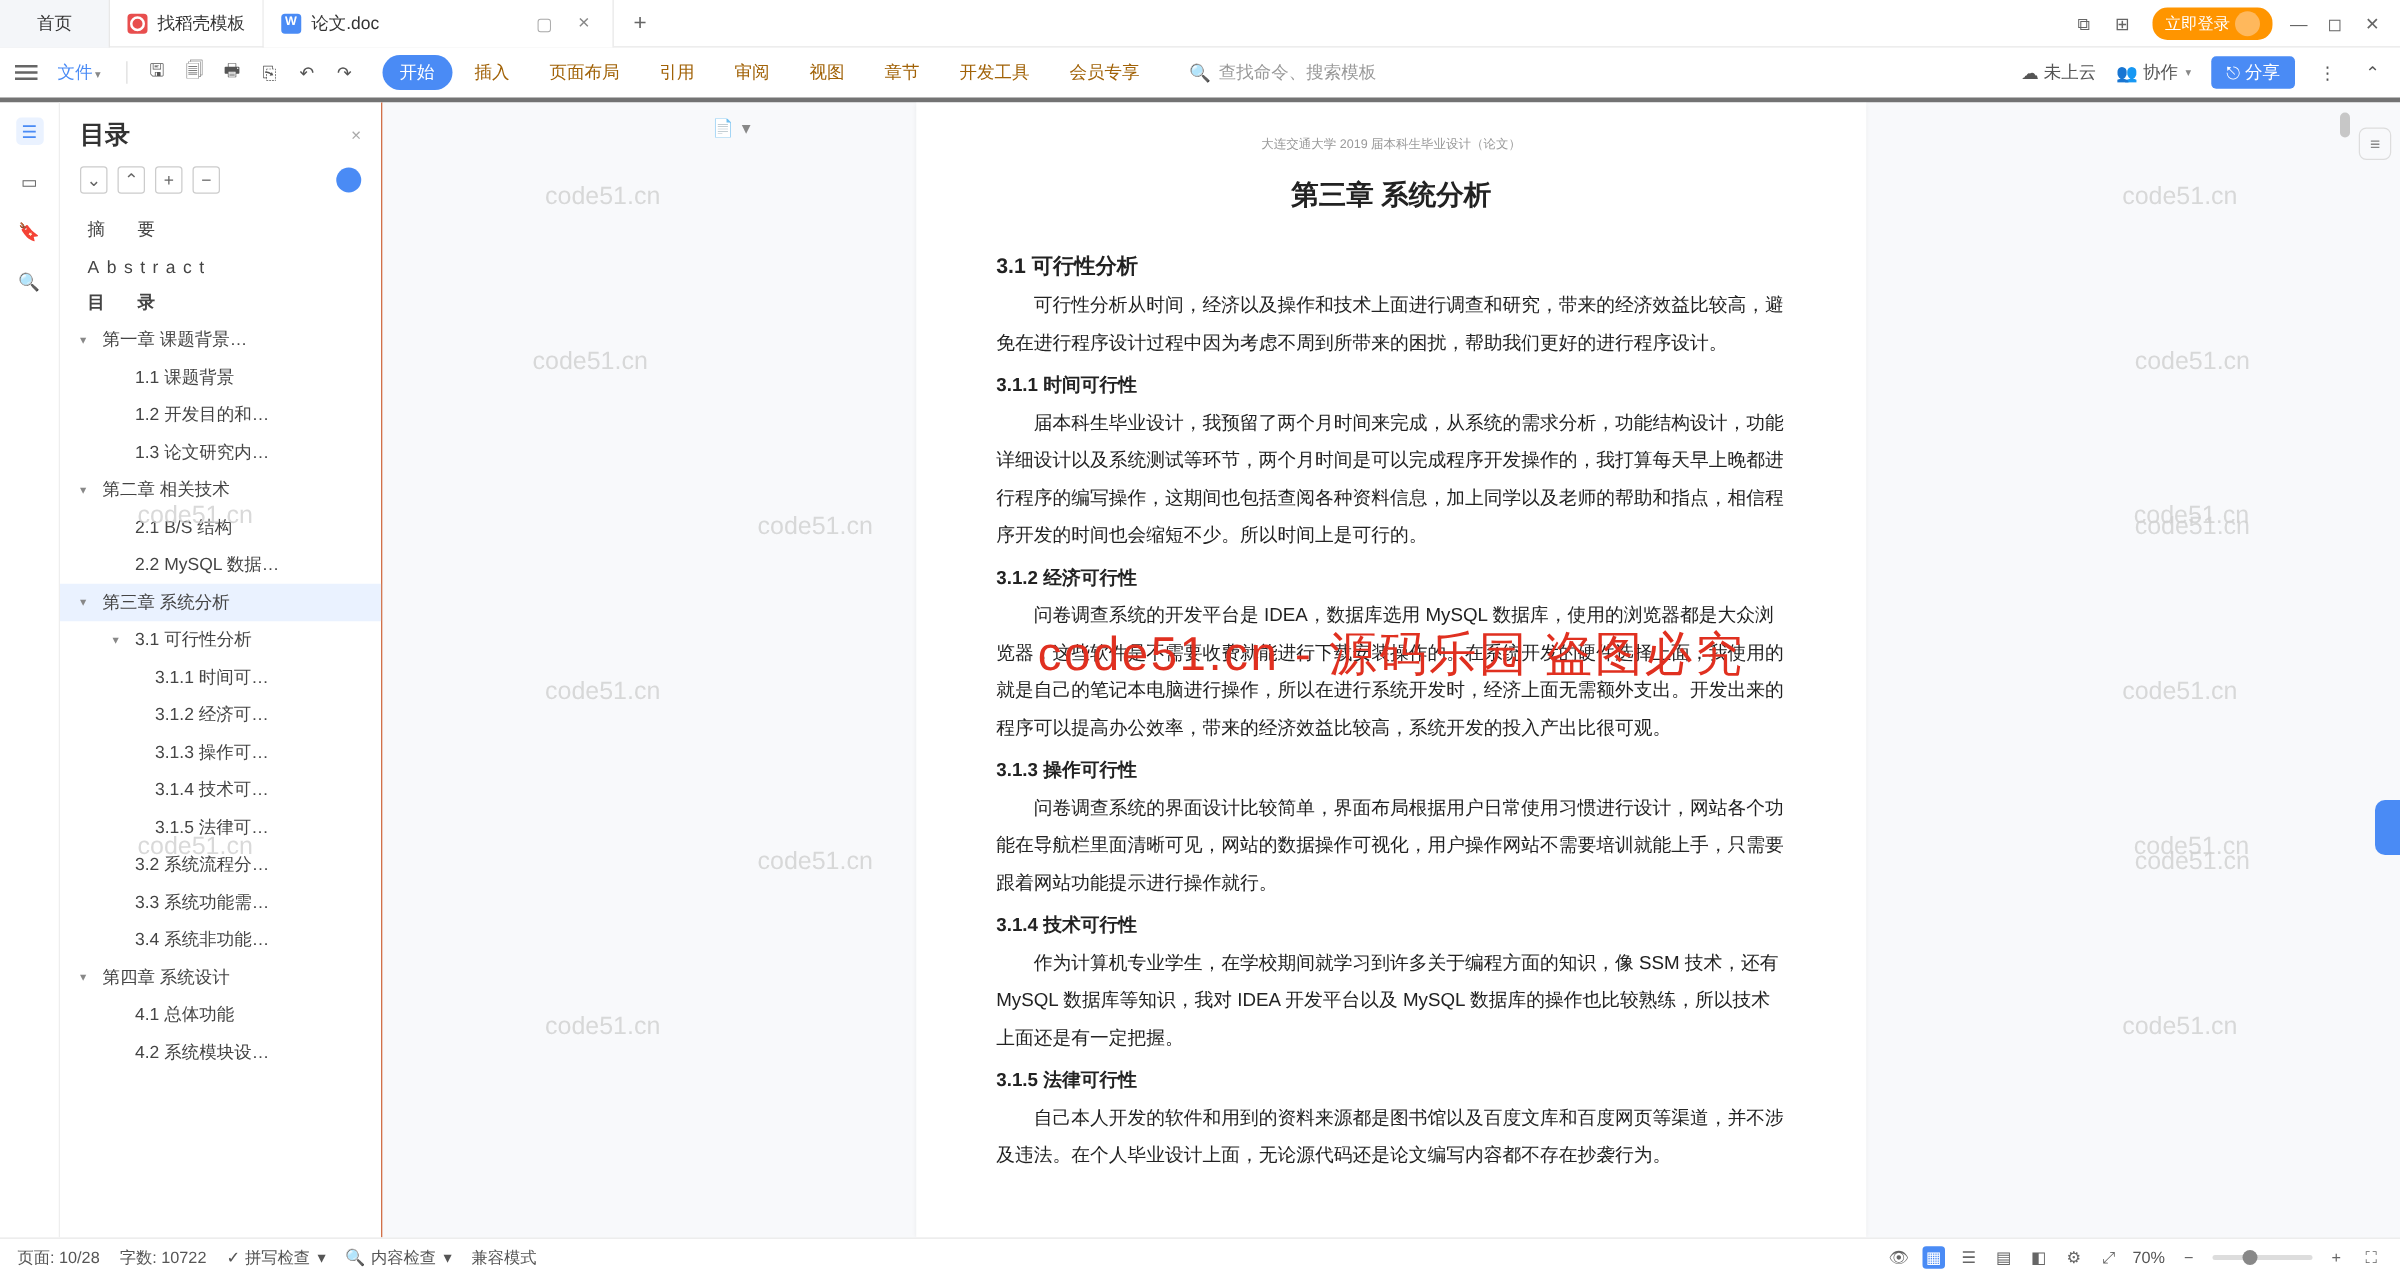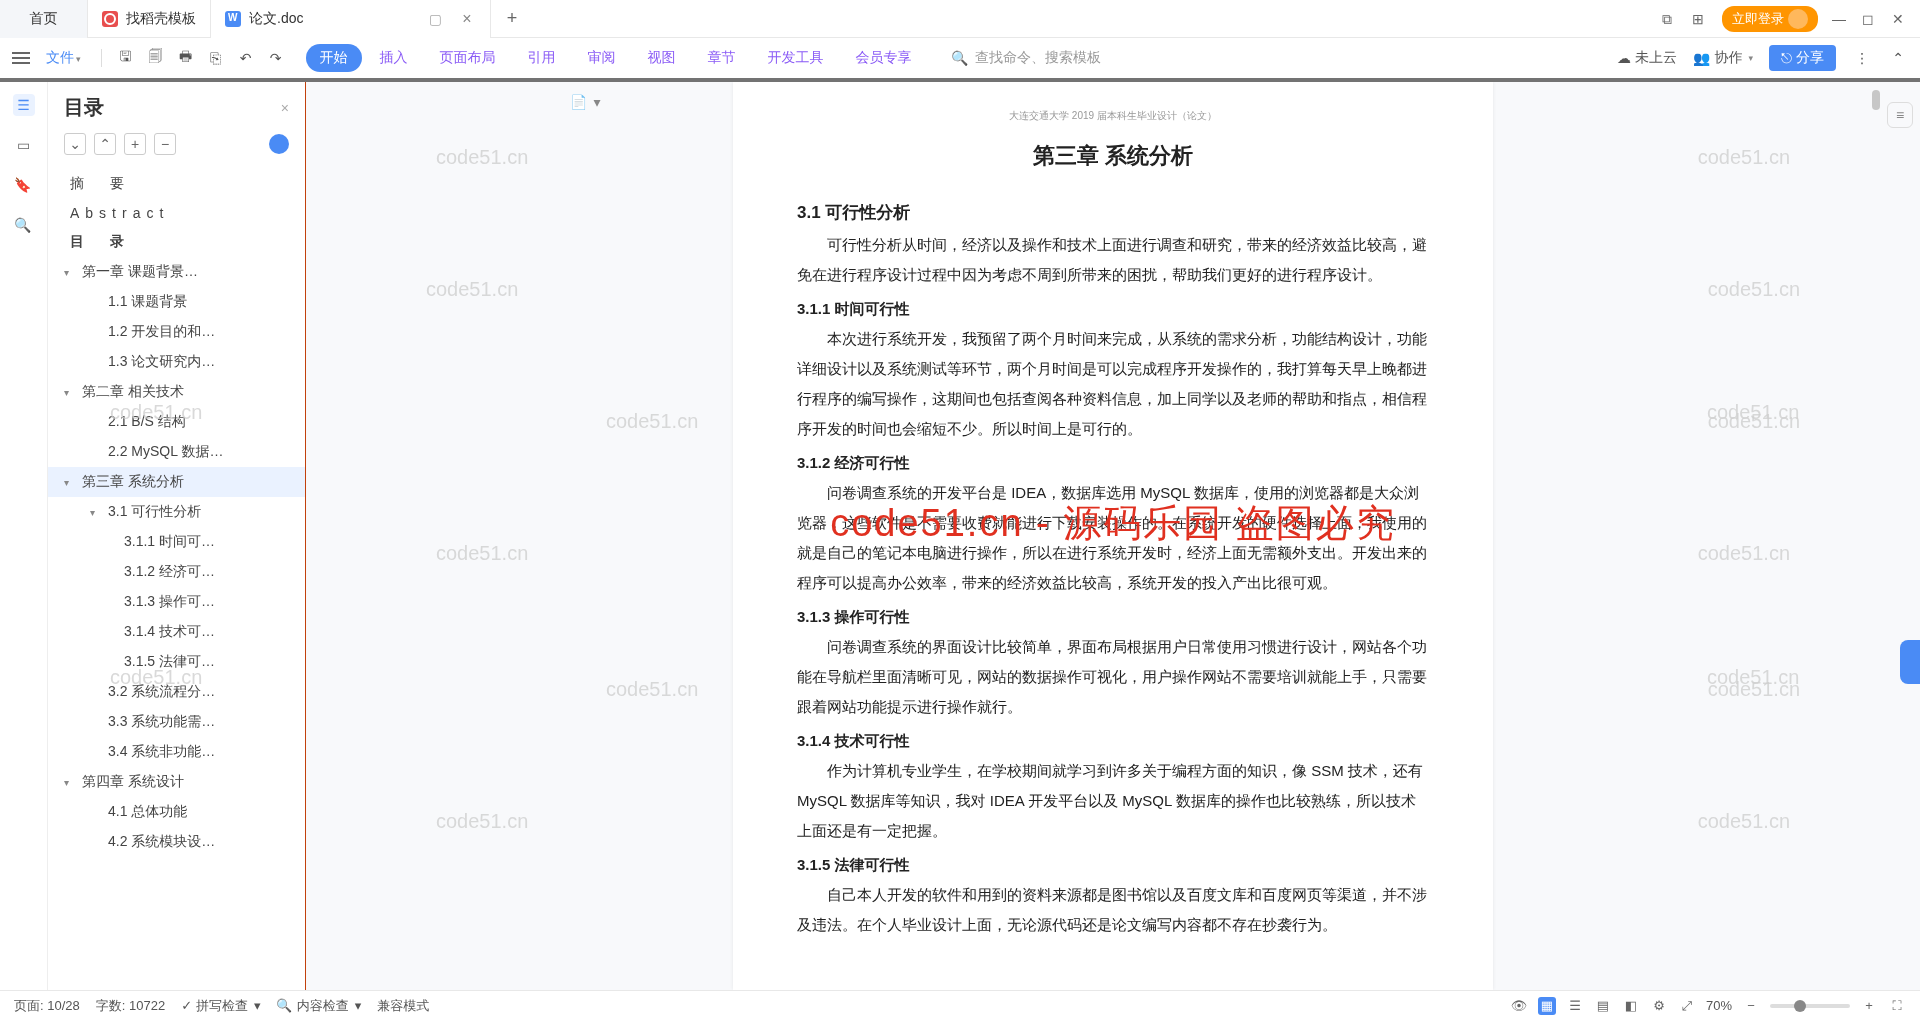--- a/index.html
+++ b/index.html
@@ -19,21 +19,21 @@
 .avatar{width:20px;height:20px;background:#ffb85c;border-radius:50%}
 .win-btn{width:16px;height:16px;color:#666}
 .menu-bar{height:44px;display:flex;align-items:center;padding:0 12px;gap:6px;border-bottom:4px solid #737373}
 .menu-left{display:flex;align-items:center;gap:10px}
 .hamburger{display:flex;flex-direction:column;gap:3px;width:18px}
 .hamburger span{height:2px;background:#666}
 .file-btn{color:#4a8bf5;font-weight:500;padding:0 6px}
 .sep{width:1px;height:18px;background:#ddd;margin:0 4px}
 .tool-icon{width:20px;height:20px;color:#555;display:flex;align-items:center;justify-content:center}
 .menu-tabs{display:flex;align-items:center;gap:4px;margin-left:14px}
-.menu-tab{padding:5px 14px;color:#8b5cf6;cursor:pointer;border-radius:14px}
+.menu-tab{padding:5px 14px;color:#a16207;cursor:pointer;border-radius:14px}
 .menu-tab.active{background:#4a8bf5;color:#fff}
 .search-box{margin-left:20px;display:flex;align-items:center;gap:6px;color:#999}
 .menu-right{margin-left:auto;display:flex;align-items:center;gap:16px}
 .cloud-btn{display:flex;align-items:center;gap:4px;color:#555}
 .share-btn{background:#4a8bf5;color:#fff;padding:4px 12px;border-radius:4px;display:flex;align-items:center;gap:4px}
 .main{display:flex;height:calc(100% - 38px - 44px - 30px)}
 .left-rail{width:48px;background:#fff;border-right:1px solid #eee;display:flex;flex-direction:column;align-items:center;padding-top:12px;gap:18px}
 .rail-icon{width:22px;height:22px;color:#666;cursor:pointer;display:flex;align-items:center;justify-content:center}
 .rail-icon.active{color:#4a8bf5;background:#eaf2ff;border-radius:4px;padding:3px}
 .outline-panel{width:258px;background:#fff;border-right:1px solid #c2410c;display:flex;flex-direction:column}
@@ -263,21 +263,21 @@
       </div>
   </div>
 
   <div class="doc-area">
     <div class="page">
       <div class="page-header">大连交通大学 2019 届本科生毕业设计（论文）</div>
       <div class="chap-title">第三章  系统分析</div>
       <div class="h3">3.1 可行性分析</div>
       <div class="para">可行性分析从时间，经济以及操作和技术上面进行调查和研究，带来的经济效益比较高，避免在进行程序设计过程中因为考虑不周到所带来的困扰，帮助我们更好的进行程序设计。</div>
       <div class="h4">3.1.1 时间可行性</div>
-      <div class="para">本次进行系统开发，我预留了两个月时间来完成，从系统的需求分析，功能结构设计，功能详细设计以及系统测试等环节，两个月时间是可以完成程序开发操作的，我打算每天早上晚都进行程序的编写操作，这期间也包括查阅各种资料信息，加上同学以及老师的帮助和指点，相信程序开发的时间也会缩短不少。所以时间上是可行的。</div>
+      <div class="para">届本科生毕业设计，我预留了两个月时间来完成，从系统的需求分析，功能结构设计，功能详细设计以及系统测试等环节，两个月时间是可以完成程序开发操作的，我打算每天早上晚都进行程序的编写操作，这期间也包括查阅各种资料信息，加上同学以及老师的帮助和指点，相信程序开发的时间也会缩短不少。所以时间上是可行的。</div>
       <div class="h4">3.1.2 经济可行性</div>
       <div class="para">问卷调查系统的开发平台是 IDEA，数据库选用 MySQL 数据库，使用的浏览器都是大众浏览器，这些软件是不需要收费就能进行下载安装操作的。在系统开发的硬件选择上面，我使用的就是自己的笔记本电脑进行操作，所以在进行系统开发时，经济上面无需额外支出。开发出来的程序可以提高办公效率，带来的经济效益比较高，系统开发的投入产出比很可观。</div>
       <div class="h4">3.1.3 操作可行性</div>
       <div class="para">问卷调查系统的界面设计比较简单，界面布局根据用户日常使用习惯进行设计，网站各个功能在导航栏里面清晰可见，网站的数据操作可视化，用户操作网站不需要培训就能上手，只需要跟着网站功能提示进行操作就行。</div>
       <div class="h4">3.1.4 技术可行性</div>
       <div class="para">作为计算机专业学生，在学校期间就学习到许多关于编程方面的知识，像 SSM 技术，还有 MySQL 数据库等知识，我对 IDEA 开发平台以及 MySQL 数据库的操作也比较熟练，所以技术上面还是有一定把握。</div>
       <div class="h4">3.1.5 法律可行性</div>
       <div class="para">自己本人开发的软件和用到的资料来源都是图书馆以及百度文库和百度网页等渠道，并不涉及违法。在个人毕业设计上面，无论源代码还是论文编写内容都不存在抄袭行为。</div>
     </div>
 

